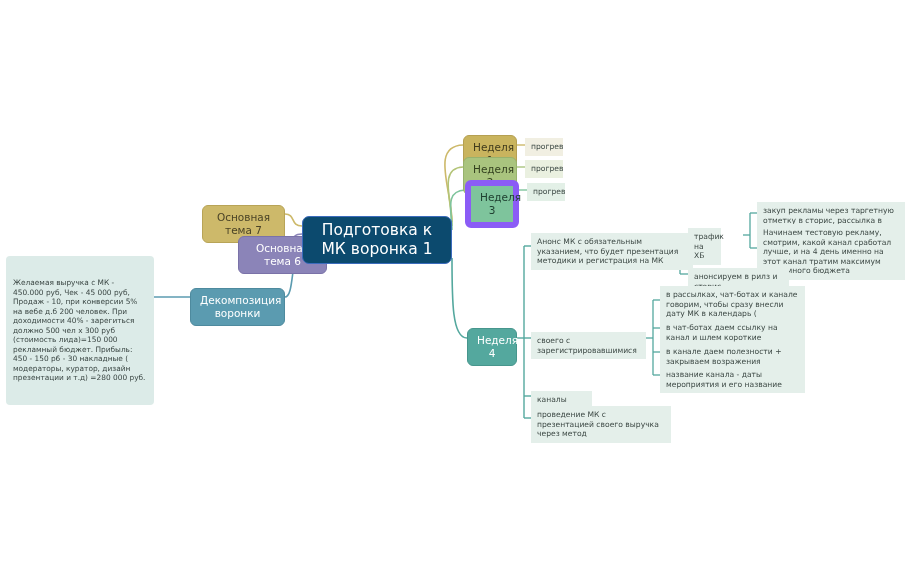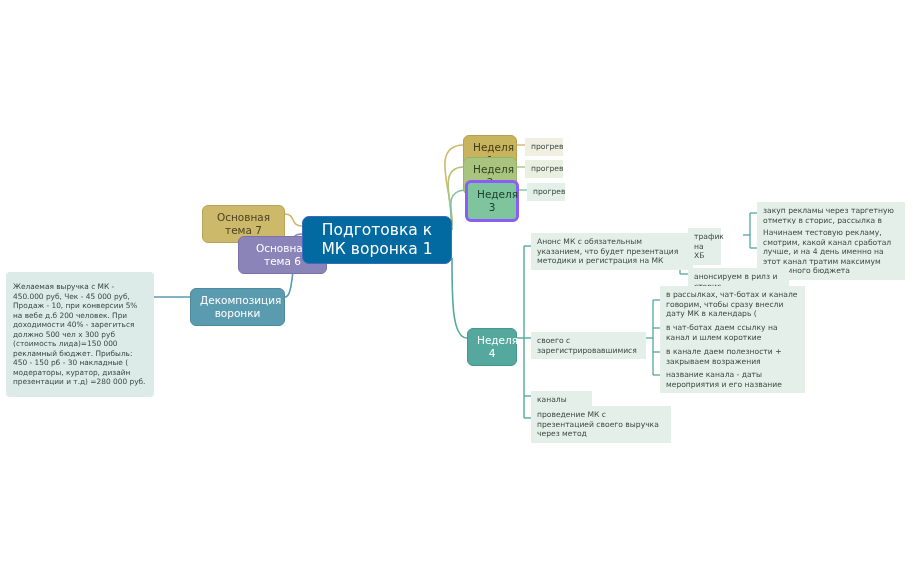--- a/index.html
+++ b/index.html
@@ -27,21 +27,21 @@
     display: flex;
     align-items: center;
   }
   .node span {
     display: block;
     width: 100%;
   }
 
   
   .root {
-    background: #0369a1;
+    background: #0c4a6e;
     border: 1px solid #3c6cbd;
     border-radius: 7px;
     color: #ffffff;
     font-size: 15.5px;
     line-height: 19px;
     text-align: center;
     padding: 7px 10px;
     justify-content: center;
   }
 
@@ -64,21 +64,21 @@
     border-radius: 6px;
     font-size: 10.5px;
     line-height: 13px;
     padding: 5px 9px;
     text-align: center;
     justify-content: center;
     color: #333018;
   }
   .week-1 { background: #c9b45e; border: 1px solid #b5a052; color: #3f3a1c; }
   .week-2 { background: #a9c47e; border: 1px solid #97b26d; color: #33401f; }
-  .week-3 { background: #7ec49c; border: 3px solid #8b5cf6; color: #1f4031; }
+  .week-3 { background: #7ec49c; border: 6px solid #8b5cf6; color: #1f4031; }
   .week-4 { background: #54a89e; border: 1px solid #47968d; color: #ffffff; }
 
   
   .leaf {
     border-radius: 0;
     font-size: 7.6px;
     line-height: 9.6px;
     padding: 4px 6px;
     color: #3e4a46;
     align-items: flex-start;
@@ -89,23 +89,22 @@
   .leaf-green { background: #e3f0e7; }
 
   
   .note {
     position: absolute;
     background: #dcebe8;
     border-radius: 4px;
     font-size: 7.4px;
     line-height: 9.5px;
     color: #3b4744;
-    padding: 10px 7px;
+    padding: 22px 7px;
     box-sizing: border-box;
-    margin-top: 16px;
   }
   .note p { margin: 0; }
 </style>
 </head>
 <body>
 
 <div id="canvas">
 
   <svg id="wires" viewBox="0 0 913 565">
 

